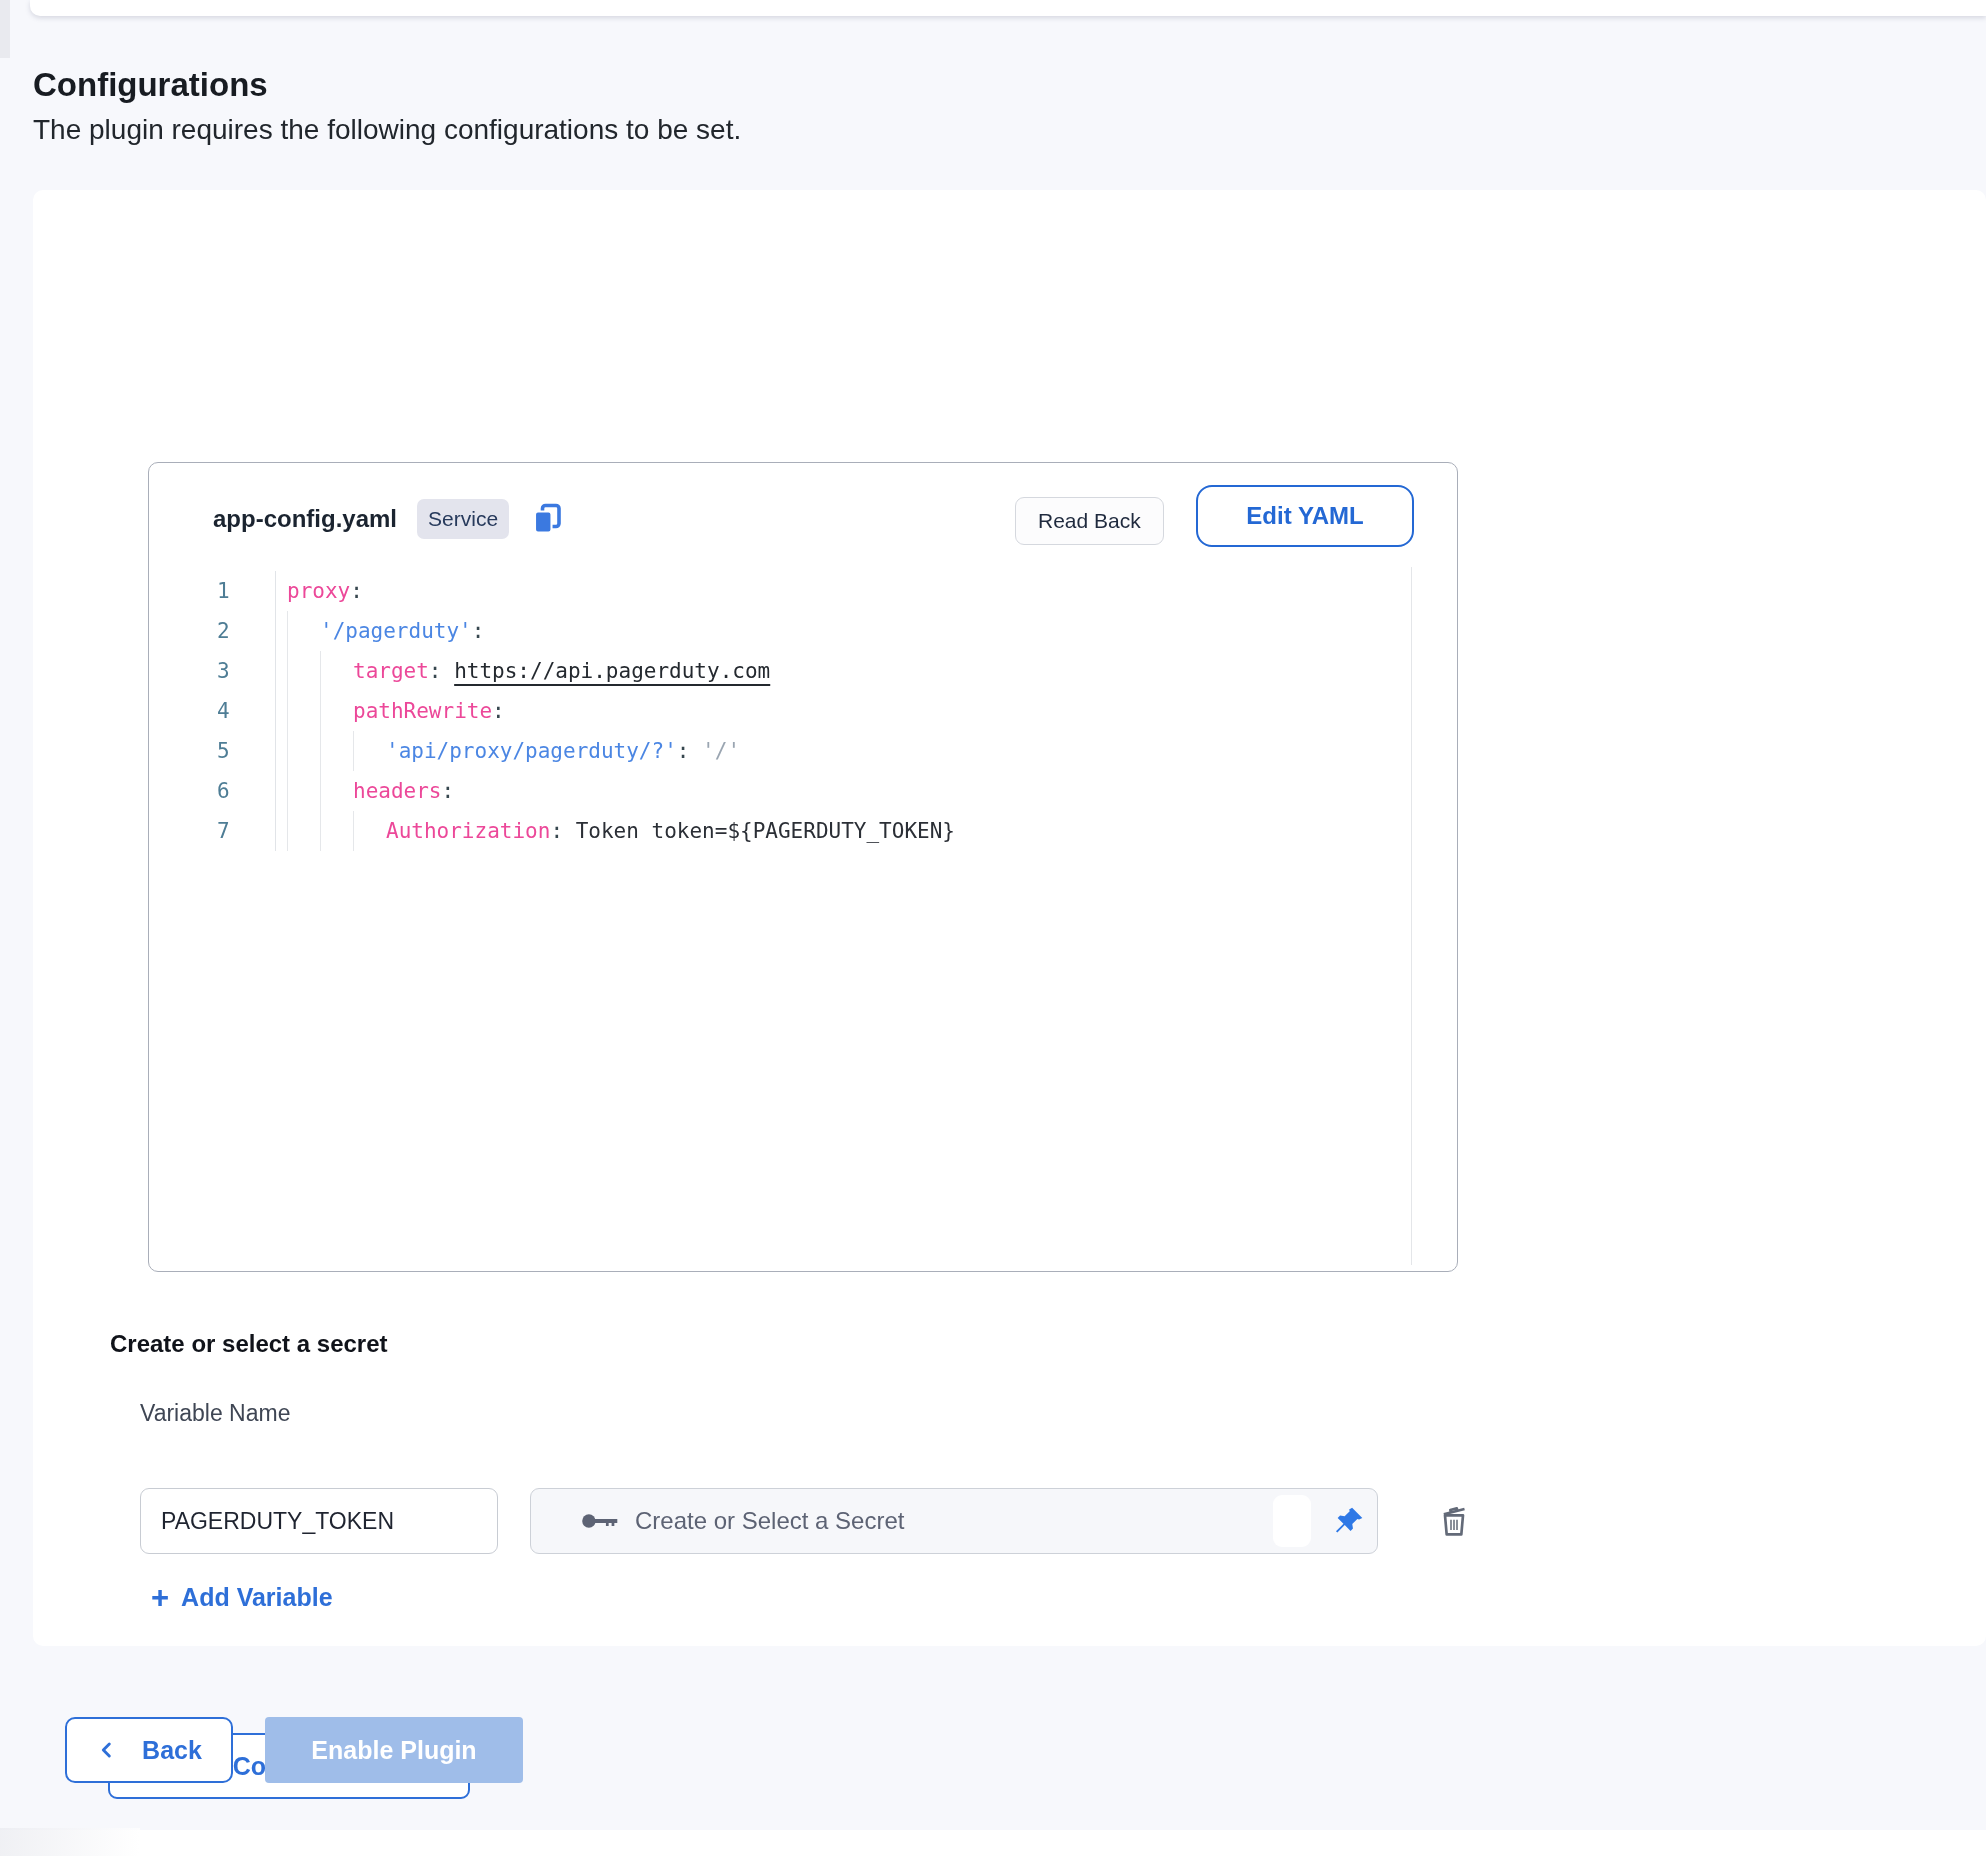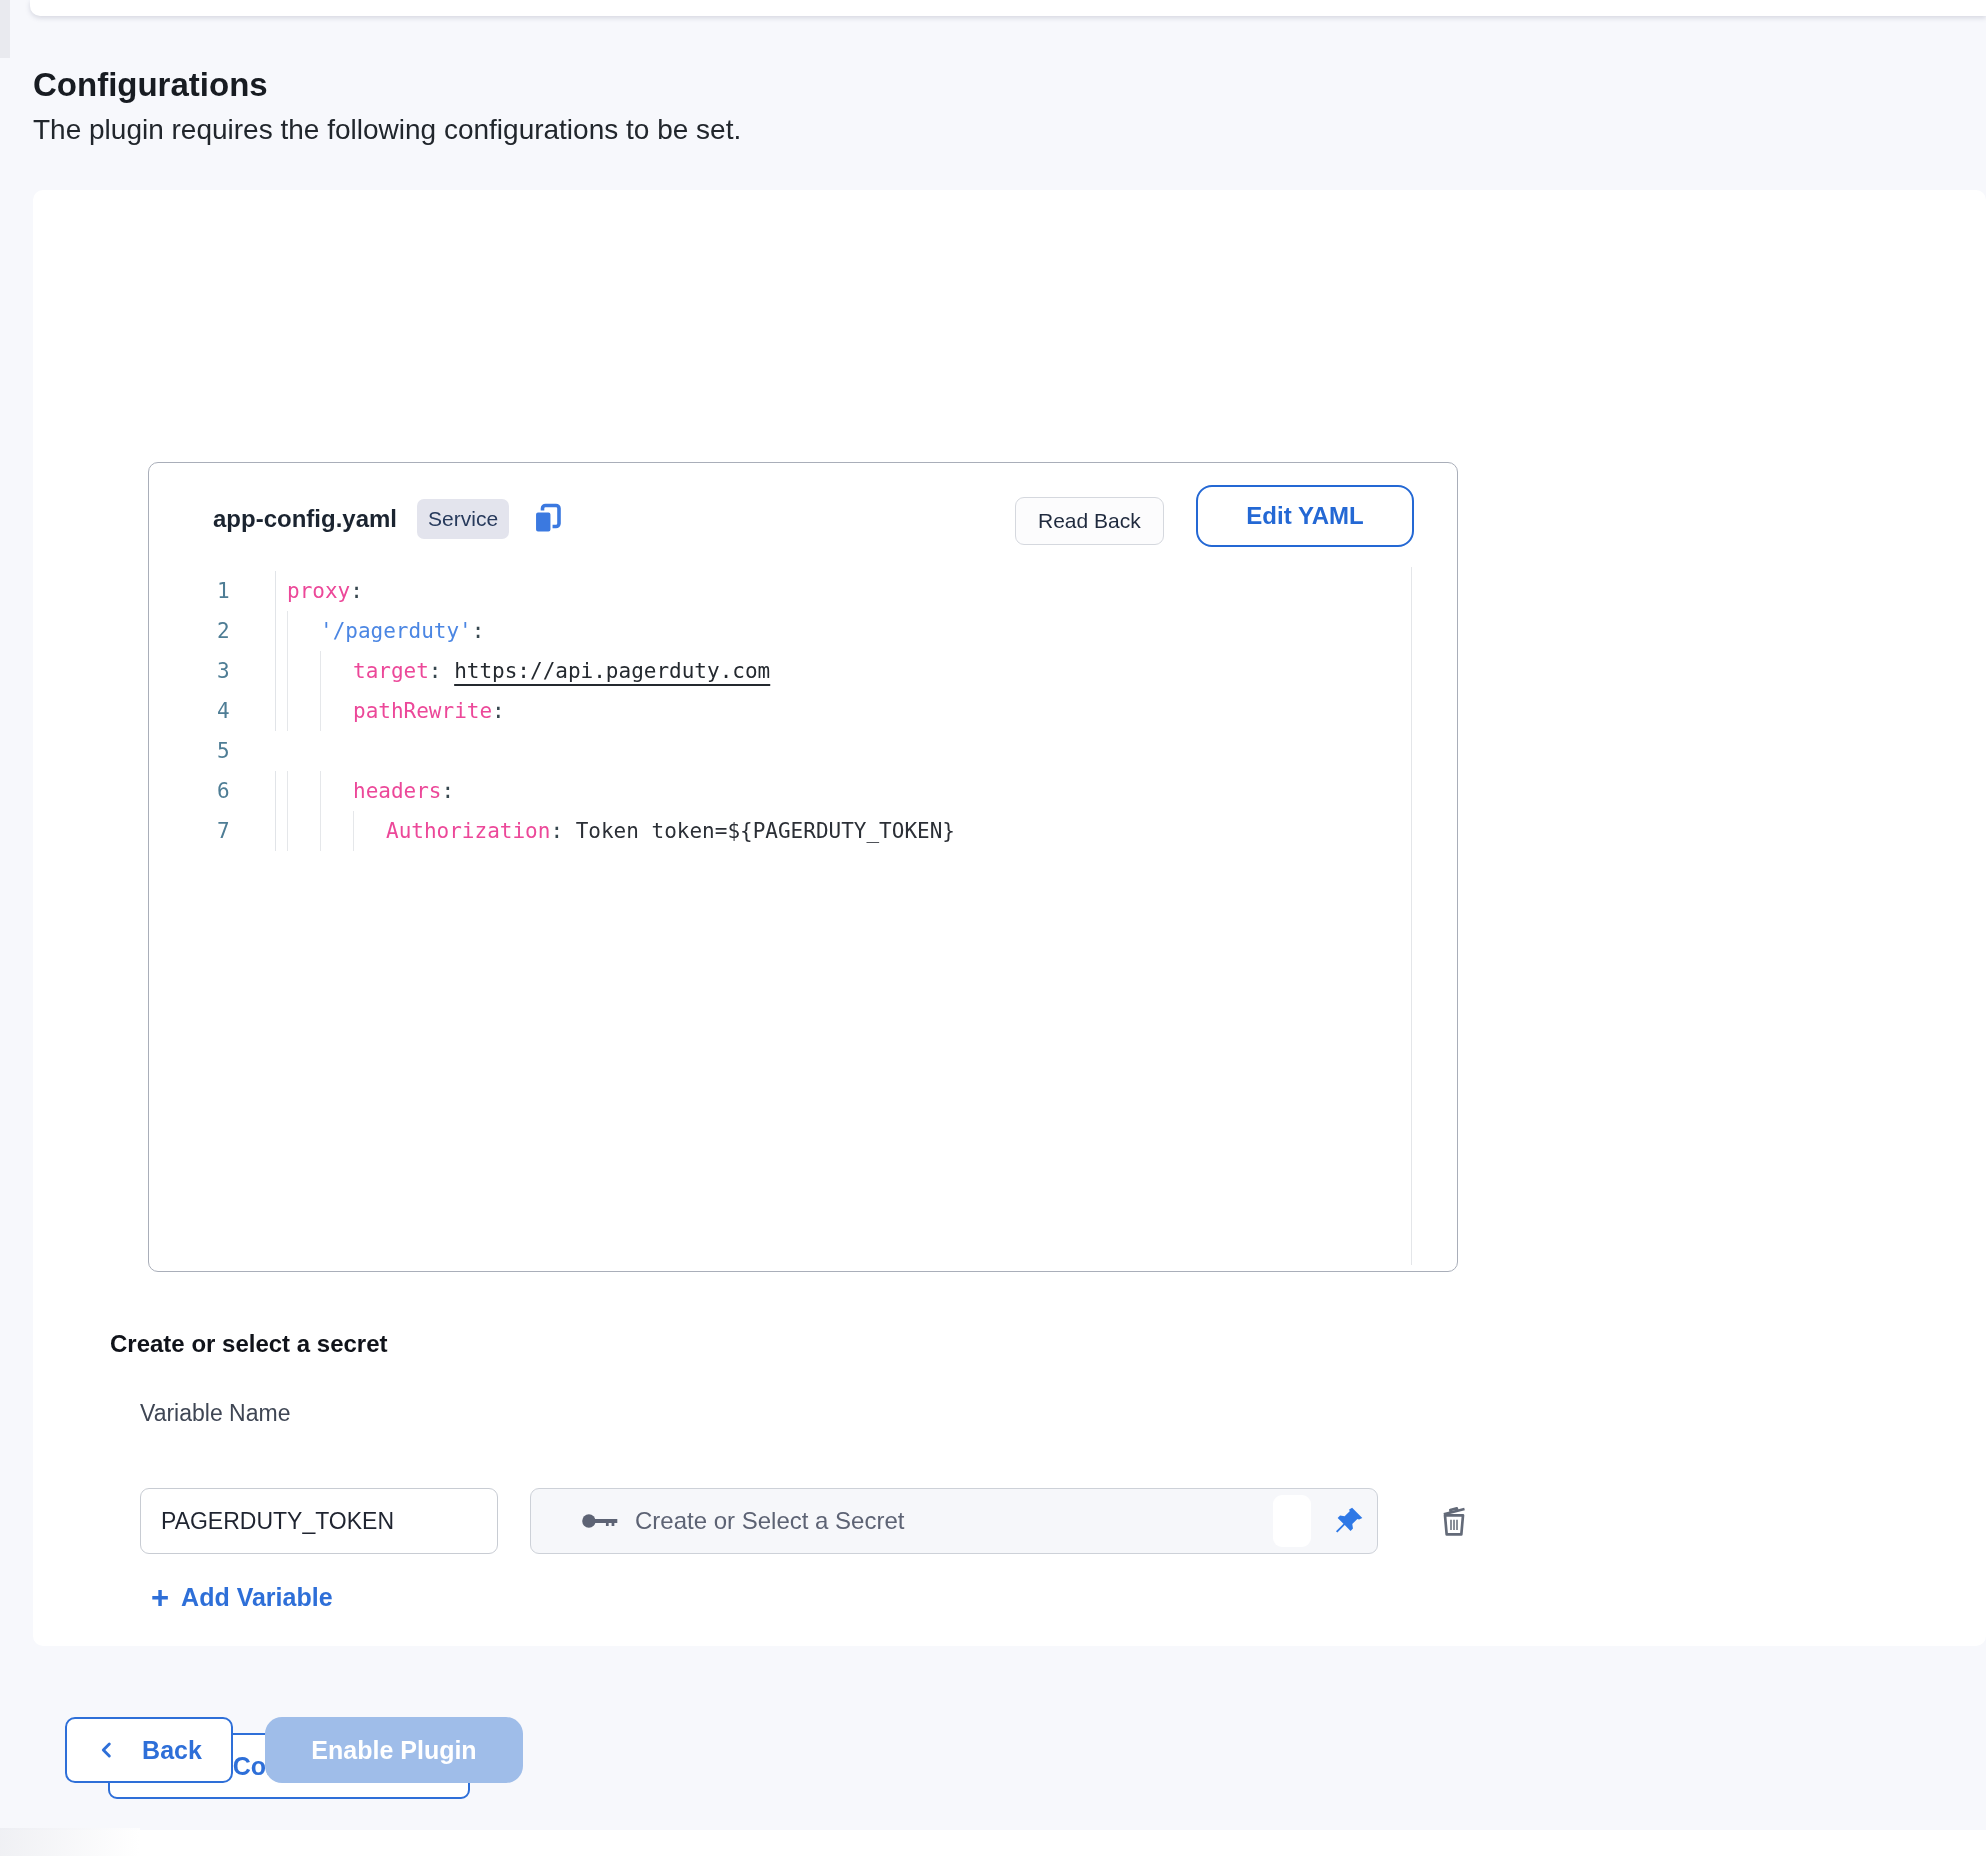--- a/index.html
+++ b/index.html
@@ -102,21 +102,21 @@
   .back-btn {
     position:absolute; left:65px; top:1717px; width:168px; height:66px;
     border:2px solid #2e6fd8; border-radius:10px; background:#ffffff;
     color:#2e6fd8; font-size:25px; font-weight:700; cursor:pointer;
     display:inline-flex; align-items:center; justify-content:center; gap:24px;
     font-family:"Liberation Sans", sans-serif;
   }
   .back-btn svg { width:22px; height:22px; }
   .enable-btn {
     position:absolute; left:265px; top:1717px; width:258px; height:66px;
-    border:none; border-radius:17px; background:#9fbde9; color:#ffffff;
+    border:none; border-radius:4px; background:#9fbde9; color:#ffffff;
     font-size:25px; font-weight:700; cursor:default;
     font-family:"Liberation Sans", sans-serif;
   }
 </style>
 </head>
 <body>
 
 <div class="page-bg"></div>
 <div class="left-notch"></div>
 <div class="bottom-fade"></div>
@@ -154,20 +154,21 @@
           <div class="code-line">
             <span class="ln">3</span>
             <span class="code-content"><span class="guide"></span><span class="guide"></span><span class="tok-key">target</span><span class="tok-punct">: </span><span class="tok-link">https://api.pagerduty.com</span></span>
           </div>
           <div class="code-line">
             <span class="ln">4</span>
             <span class="code-content"><span class="guide"></span><span class="guide"></span><span class="tok-key">pathRewrite</span><span class="tok-punct">:</span></span>
           </div>
           <div class="code-line">
             <span class="ln">5</span>
+            <span class="code-content"><span class="guide"></span><span class="guide"></span><span class="guide"></span><span class="tok-strkey">'api/proxy/pagerduty/?'</span><span class="tok-punct">: </span><span class="tok-str">'/'</span></span>
           </div>
           <div class="code-line">
             <span class="ln">6</span>
             <span class="code-content"><span class="guide"></span><span class="guide"></span><span class="tok-key">headers</span><span class="tok-punct">:</span></span>
           </div>
           <div class="code-line">
             <span class="ln">7</span>
             <span class="code-content"><span class="guide"></span><span class="guide"></span><span class="guide"></span><span class="tok-key">Authorization</span><span class="tok-punct">: </span><span class="tok-val">Token token=${PAGERDUTY_TOKEN}</span></span>
           </div>
         </div>

